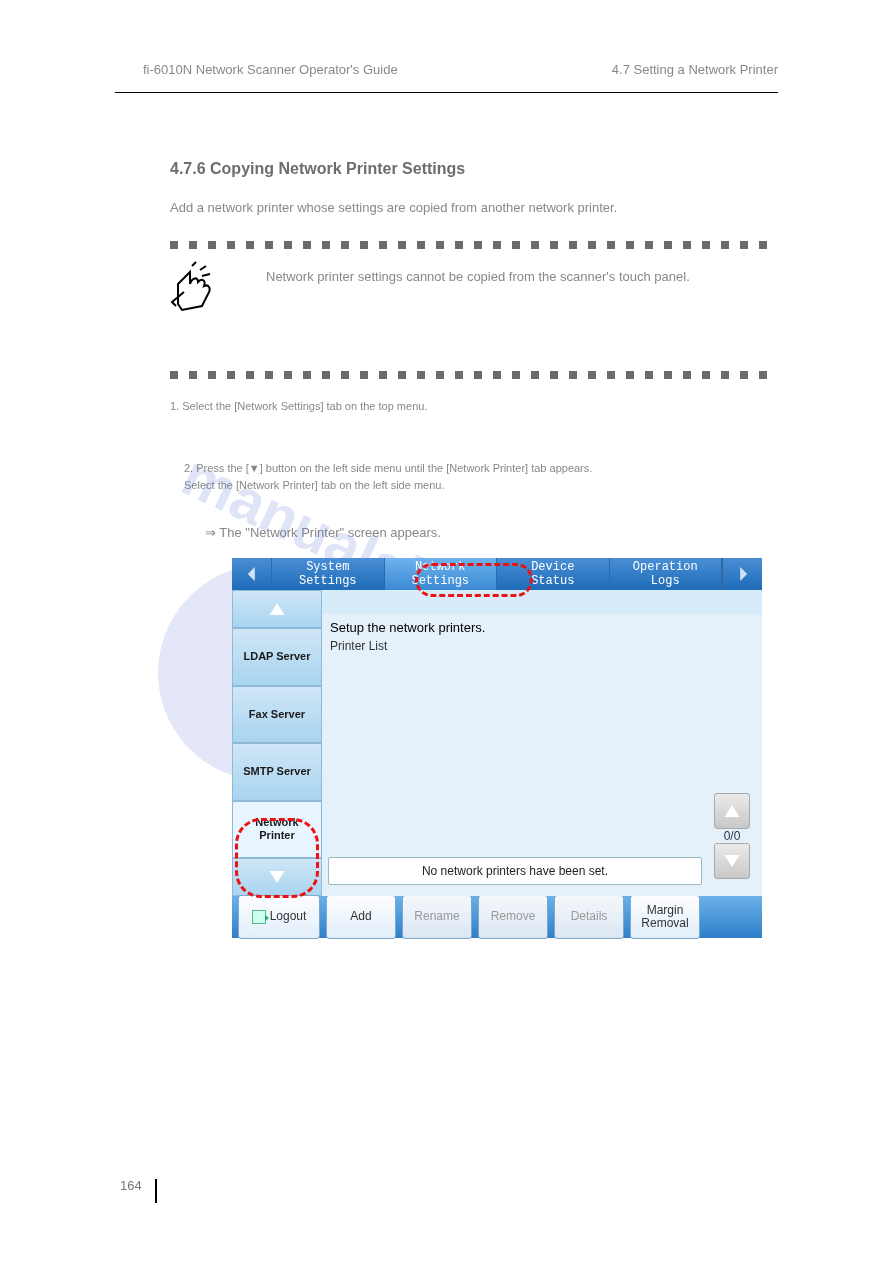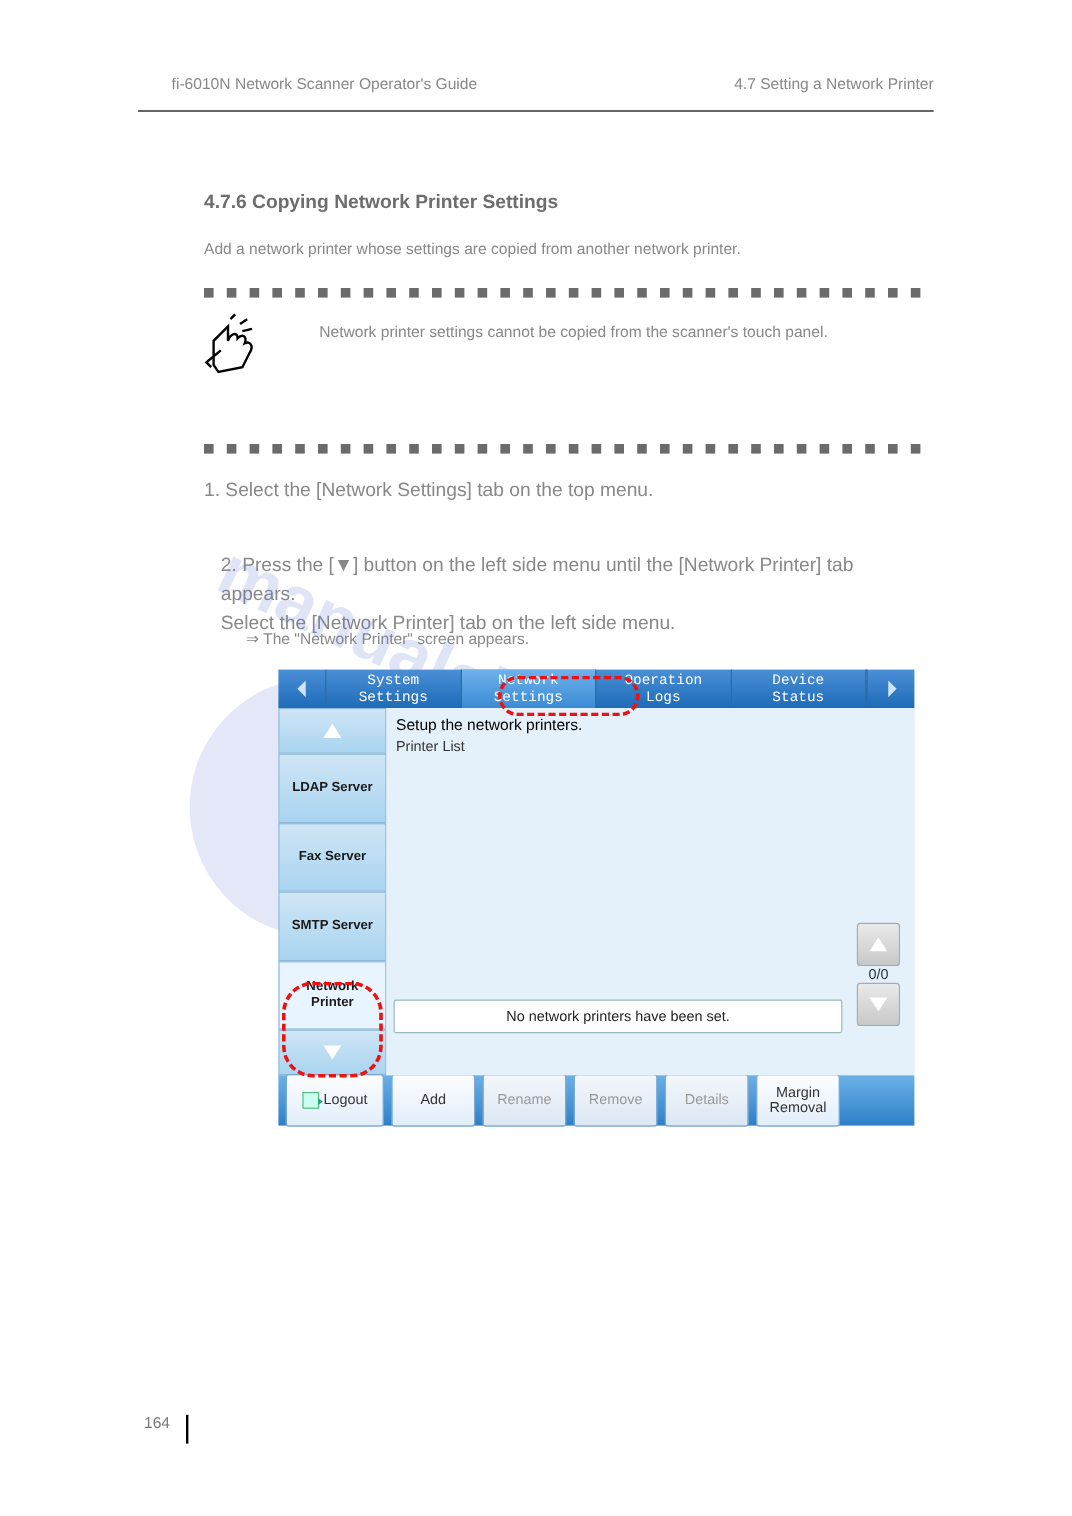--- a/index.html
+++ b/index.html
@@ -9,39 +9,39 @@
   .header-left { position: absolute; left: 115px; top: 62px; font-size: 13px; color: #888; margin-left: 28px; }
   .header-right { position: absolute; right: 115px; top: 62px; font-size: 13px; color: #888; }
   .section-title { position: absolute; left: 170px; top: 160px; font-size: 16px; font-weight: bold; color: #6d6d6d; }
   .section-sub { position: absolute; left: 170px; top: 200px; font-size: 13px; color: #888; }
   .hint-icon { position: absolute; left: 170px; top: 260px; width: 44px; height: 52px; }
   .hint-text { position: absolute; left: 230px; right: 130px; top: 268px; font-size: 13px; color: #888; line-height: 1.4; margin-left: 36px; }
   .dotted { position: absolute; left: 170px; right: 115px; height: 10px; }
   .dotted.top { top: 235px; }
   .dotted.bot { top: 365px; }
   .dotted span { display: inline-block; width: 8px; height: 8px; background: #6b6b6b; margin-right: 11px; }
-  .step { position: absolute; left: 170px; font-size: 16px; color: #888; }
+  .step { position: absolute; left: 170px; font-size: 11px; color: #888; }
   .step1 { top: 400px; }
   .step2 { top: 460px; right: 130px; line-height: 1.5; margin-left: 14px; }
   .step2 .arrow { font-family: Arial; }
   .stepsub { position: absolute; left: 205px; top: 525px; font-size: 13px; color: #888; }
   .screenshot { position: absolute; left: 232px; top: 558px; width: 530px; height: 392px; }
   .topbar { display: flex; height: 32px; background: linear-gradient(#4a8fd6,#1e6bb8); font-family: Liberation Mono, monospace; }
   .topbar .nav-arrow { width: 40px; display: flex; align-items: center; justify-content: center; border-right: 1px solid #2f6aa6; }
   .topbar .nav-arrow:last-child { border-right: none; border-left: 1px solid #2f6aa6; }
   .topbar .nav-arrow svg { fill: #cfe3f7; }
   .topbar .tab { flex: 1; display: flex; align-items: center; justify-content: center; color: #fff; font-size: 12px; text-align: center; line-height: 1.2; border-right: 1px solid #2f6aa6; padding: 0 8px; white-space: pre-line; }
   .topbar .tab.active { background: linear-gradient(#6eb2ec,#3a8ad4); }
   .workarea { display: flex; height: 306px; background: #d7ecfb; }
   .sidebar { width: 90px; display: flex; flex-direction: column; }
   .side-arrow { height: 38px; background: linear-gradient(#cfe6f6,#a9d4f0); border: 1px solid #8fb9d8; display: flex; align-items: center; justify-content: center; }
   .side-arrow svg { fill: #fff; }
   .side-item { flex: 1; display: flex; align-items: center; justify-content: center; font-size: 11px; font-weight: bold; color: #1a1a1a; text-align: center; border: 1px solid #8fb9d8; background: linear-gradient(#cfe6f6,#a9d4f0); padding: 0 4px; line-height: 1.2; white-space: pre-line; }
   .side-item.active { background: #e8f4ff; }
-  .mainpane { flex: 1; background: #e4f1fb; padding: 4px 6px 6px 6px; position: relative; }
+  .mainpane { flex: 1; background: #e4f1fb; padding: 4px 6px 6px 6px; position: relative; margin-top: 24px; }
   .main-title { font-size: 13px; color: #000; padding: 2px 0 4px 2px; }
   .list-label { font-size: 12px; color: #333; padding: 0 0 4px 2px; }
   .list-wrap { display: flex; gap: 6px; height: 228px; align-items: flex-end; }
   .list-box { flex: 1; background: #fff; border: 1px solid #9bb; border-radius: 2px; padding: 6px 8px; font-size: 12px; color: #222; text-align: center; }
   .scroll-col { width: 48px; display: flex; flex-direction: column; justify-content: space-between; align-items: center; padding: 6px 0; }
   .scroll-btn { width: 36px; height: 36px; background: linear-gradient(#eaeaea,#c8c8c8); border: 1px solid #aaa; border-radius: 3px; display: flex; align-items: center; justify-content: center; }
   .scroll-btn svg { fill: #fff; }
   .page-counter { font-size: 12px; color: #234; }
   .bottombar { height: 42px; background: linear-gradient(#6bb1e8,#2e7fc9); display: flex; align-items: center; gap: 6px; padding: 0 6px; }
   .b-btn { height: 44px; min-width: 70px; background: linear-gradient(#fdfdff,#e1eefb); border: 1px solid #7ea7cc; border-radius: 3px; display: flex; align-items: center; justify-content: center; font-size: 12px; color: #333; padding: 0 8px; white-space: pre-line; text-align: center; line-height: 1.1; }
@@ -98,24 +98,24 @@
   <div class="topbar">
     <div class="nav-arrow">
           <svg width="14" height="14" viewBox="0 0 10 10">
             <path d="M7 0 L2 5 L7 10 Z"></path>
           </svg>
         </div>
     <div class="tab">System
 Settings</div>
     <div class="tab active">Network
 Settings</div>
+    <div class="tab">Device
+Status</div>
     <div class="tab">Operation
 Logs</div>
-    <div class="tab">Device
-Status</div>
     <div class="nav-arrow">
           <svg width="14" height="14" viewBox="0 0 10 10">
             <path d="M3 0 L8 5 L3 10 Z"></path>
           </svg>
         </div>
   </div>
   <div class="workarea">
     <div class="sidebar">
       <div class="side-arrow">
             <svg width="16" height="12" viewBox="0 0 10 8">

